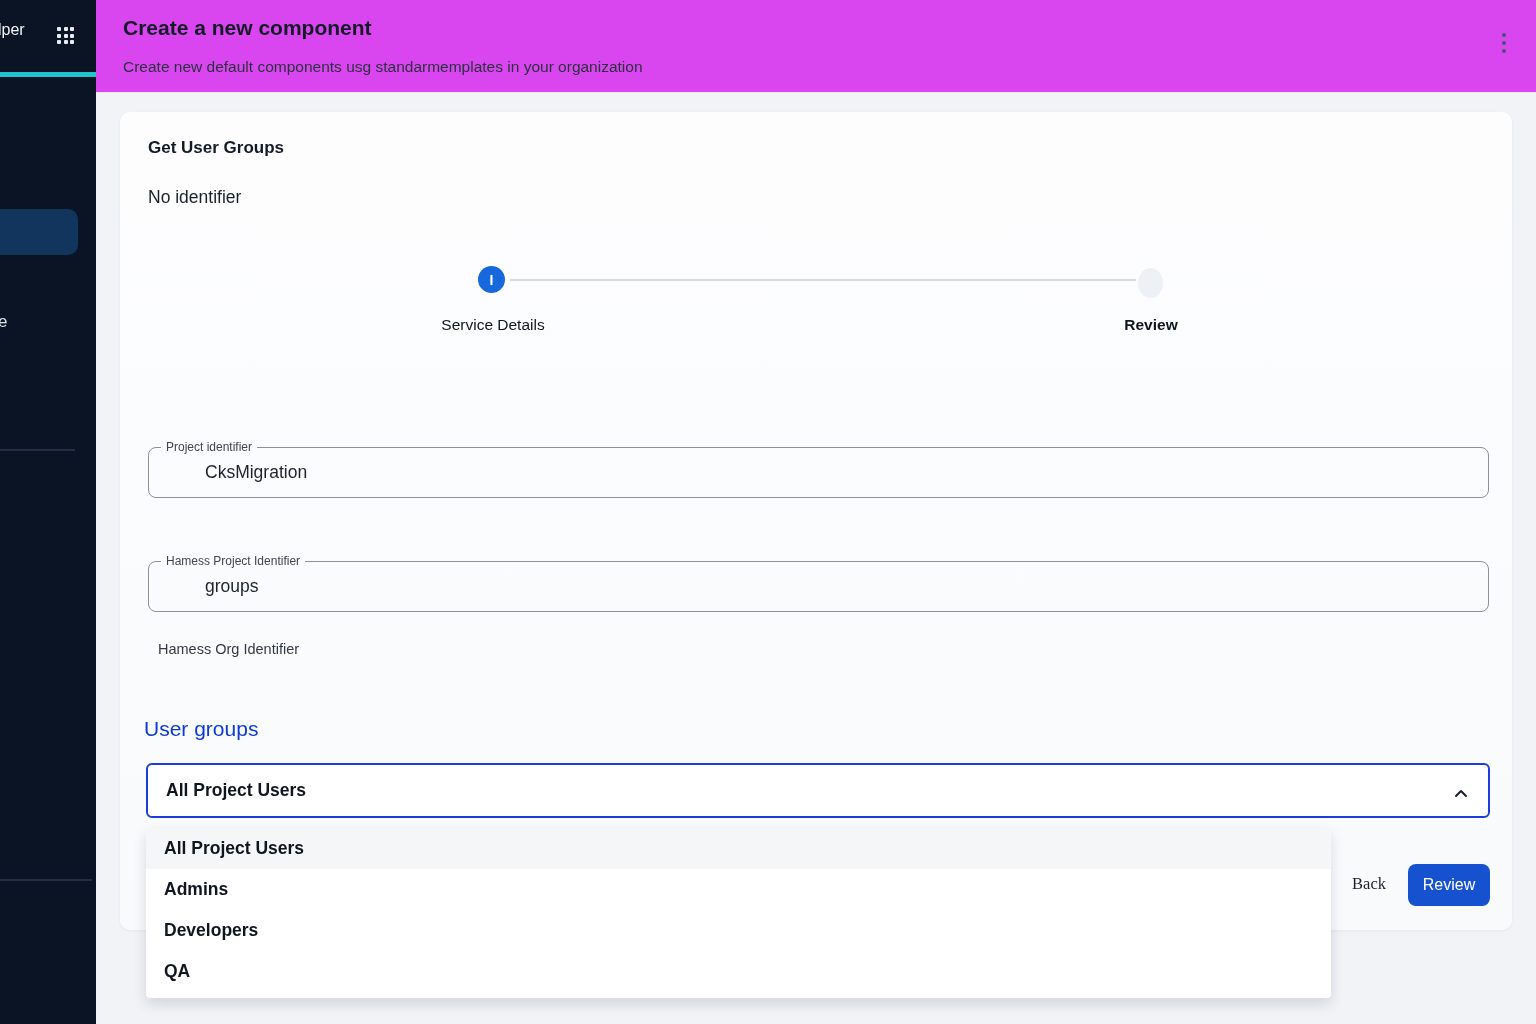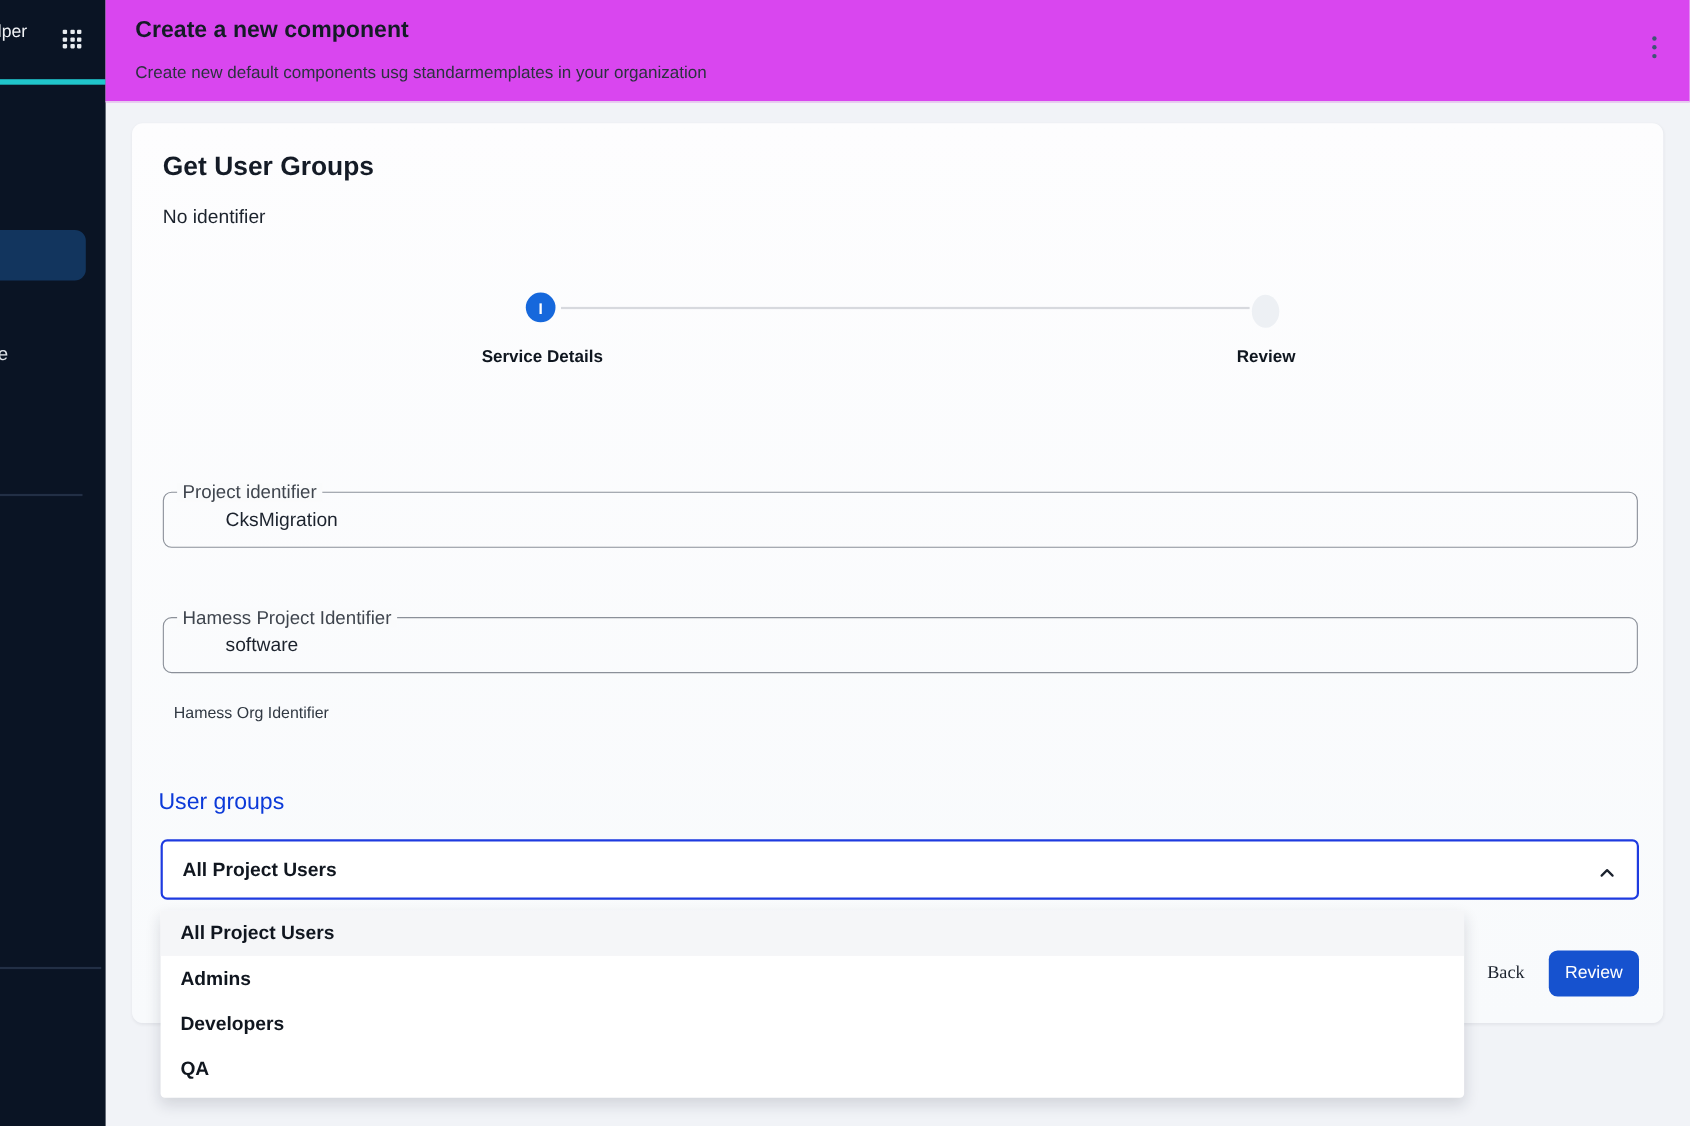--- a/index.html
+++ b/index.html
@@ -31,42 +31,42 @@
   .header-subtitle { position:absolute; left:27px; top:58px; font-size:15.5px; color:#2b323e; }
   .kebab-btn { position:absolute; right:22px; top:28px; width:20px; height:30px;
     display:flex; flex-direction:column; align-items:center; justify-content:center; gap:3.5px; cursor:pointer;
     background:none; border:none; }
   .kebab-btn i { width:4.5px; height:4.5px; border-radius:50%; background:#3d5474; }
 
   
   .card { position:absolute; left:120px; top:112px; width:1392px; height:818px;
     background:linear-gradient(180deg,#fdfdfe,#f8fafc);
     border-radius:10px; box-shadow:0 1px 3px rgba(16,24,40,.06); }
-  .card-title { position:absolute; left:28px; top:26px; font-size:24px; font-weight:700; color:#141b26; }
+  .card-title { position:absolute; left:28px; top:26px; font-size:17px; font-weight:700; color:#141b26; }
   .card-desc { position:absolute; left:28px; top:75px; font-size:17.5px; color:#1b222c; }
 
   
   .step-dot-active { position:absolute; left:358px; top:154px; width:27px; height:27px; border-radius:50%;
     background:#1668dc; color:#ffffff; font-size:14px; font-weight:600;
     display:flex; align-items:center; justify-content:center; }
   .step-line { position:absolute; left:390px; top:167px; width:626px; height:1.5px; background:#d7d9de; }
   .step-dot-next { position:absolute; left:1018px; top:156px; width:25px; height:30px; border-radius:50%;
     background:#edf0f4; }
   .step-label-1 { position:absolute; left:290px; top:204px; width:166px; text-align:center;
-    font-size:15.5px; font-weight:700; color:#0f161f; }
+    font-size:15.5px; font-weight:400; color:#0f161f; }
   .step-label-2 { position:absolute; left:948px; top:204px; width:166px; text-align:center;
     font-size:15.5px; font-weight:600; color:#0f161f; }
 
   
   .field { position:absolute; left:28px; width:1341px; height:51px;
     border:1px solid #8b9099; border-radius:8px; }
   .field-1 { top:335px; }
   .field-2 { top:449px; }
   .field-label { position:absolute; left:12px; top:-9px; padding:0 5px;
-    background:#fafbfc; font-size:17px; color:#3f454e; line-height:17px; }
+    background:#fafbfc; font-size:12px; color:#3f454e; line-height:17px; }
   .field-value { position:absolute; left:14px; top:0; height:100%; display:flex; align-items:center;
     font-size:17.5px; color:#1c232e;margin-left:42px; }
 
   .org-label { position:absolute; left:38px; top:529px; font-size:14.5px; color:#313943; }
   .user-groups-link { position:absolute; left:24px; top:605px; font-size:21px; color:#0c3ad9; cursor:pointer; }
 
   
   .select-box { position:absolute; left:26px; top:651px; width:1344px; height:55px;
     background:#ffffff; border:2px solid #1e3be0; border-radius:6px; cursor:pointer; }
   .select-value { position:absolute; left:18px; top:0; height:100%; display:flex; align-items:center;
@@ -131,21 +131,21 @@
   <div class="step-label-1">Service Details</div>
   <div class="step-label-2">Review</div>
 
   <div class="field field-1">
     <span class="field-label">Project identifier</span>
     <span class="field-value">CksMigration</span>
   </div>
 
   <div class="field field-2">
     <span class="field-label">Hamess Project Identifier</span>
-    <span class="field-value">software</span>
+    <span class="field-value">groups</span>
   </div>
 
   <div class="org-label">Hamess Org Identifier</div>
 
   <a class="user-groups-link">User groups</a>
 
   <div class="select-box">
     <span class="select-value">All Project Users</span>
     <span class="chevron-up">
       <svg width="14" height="14" viewBox="0 0 14 14" fill="none">

